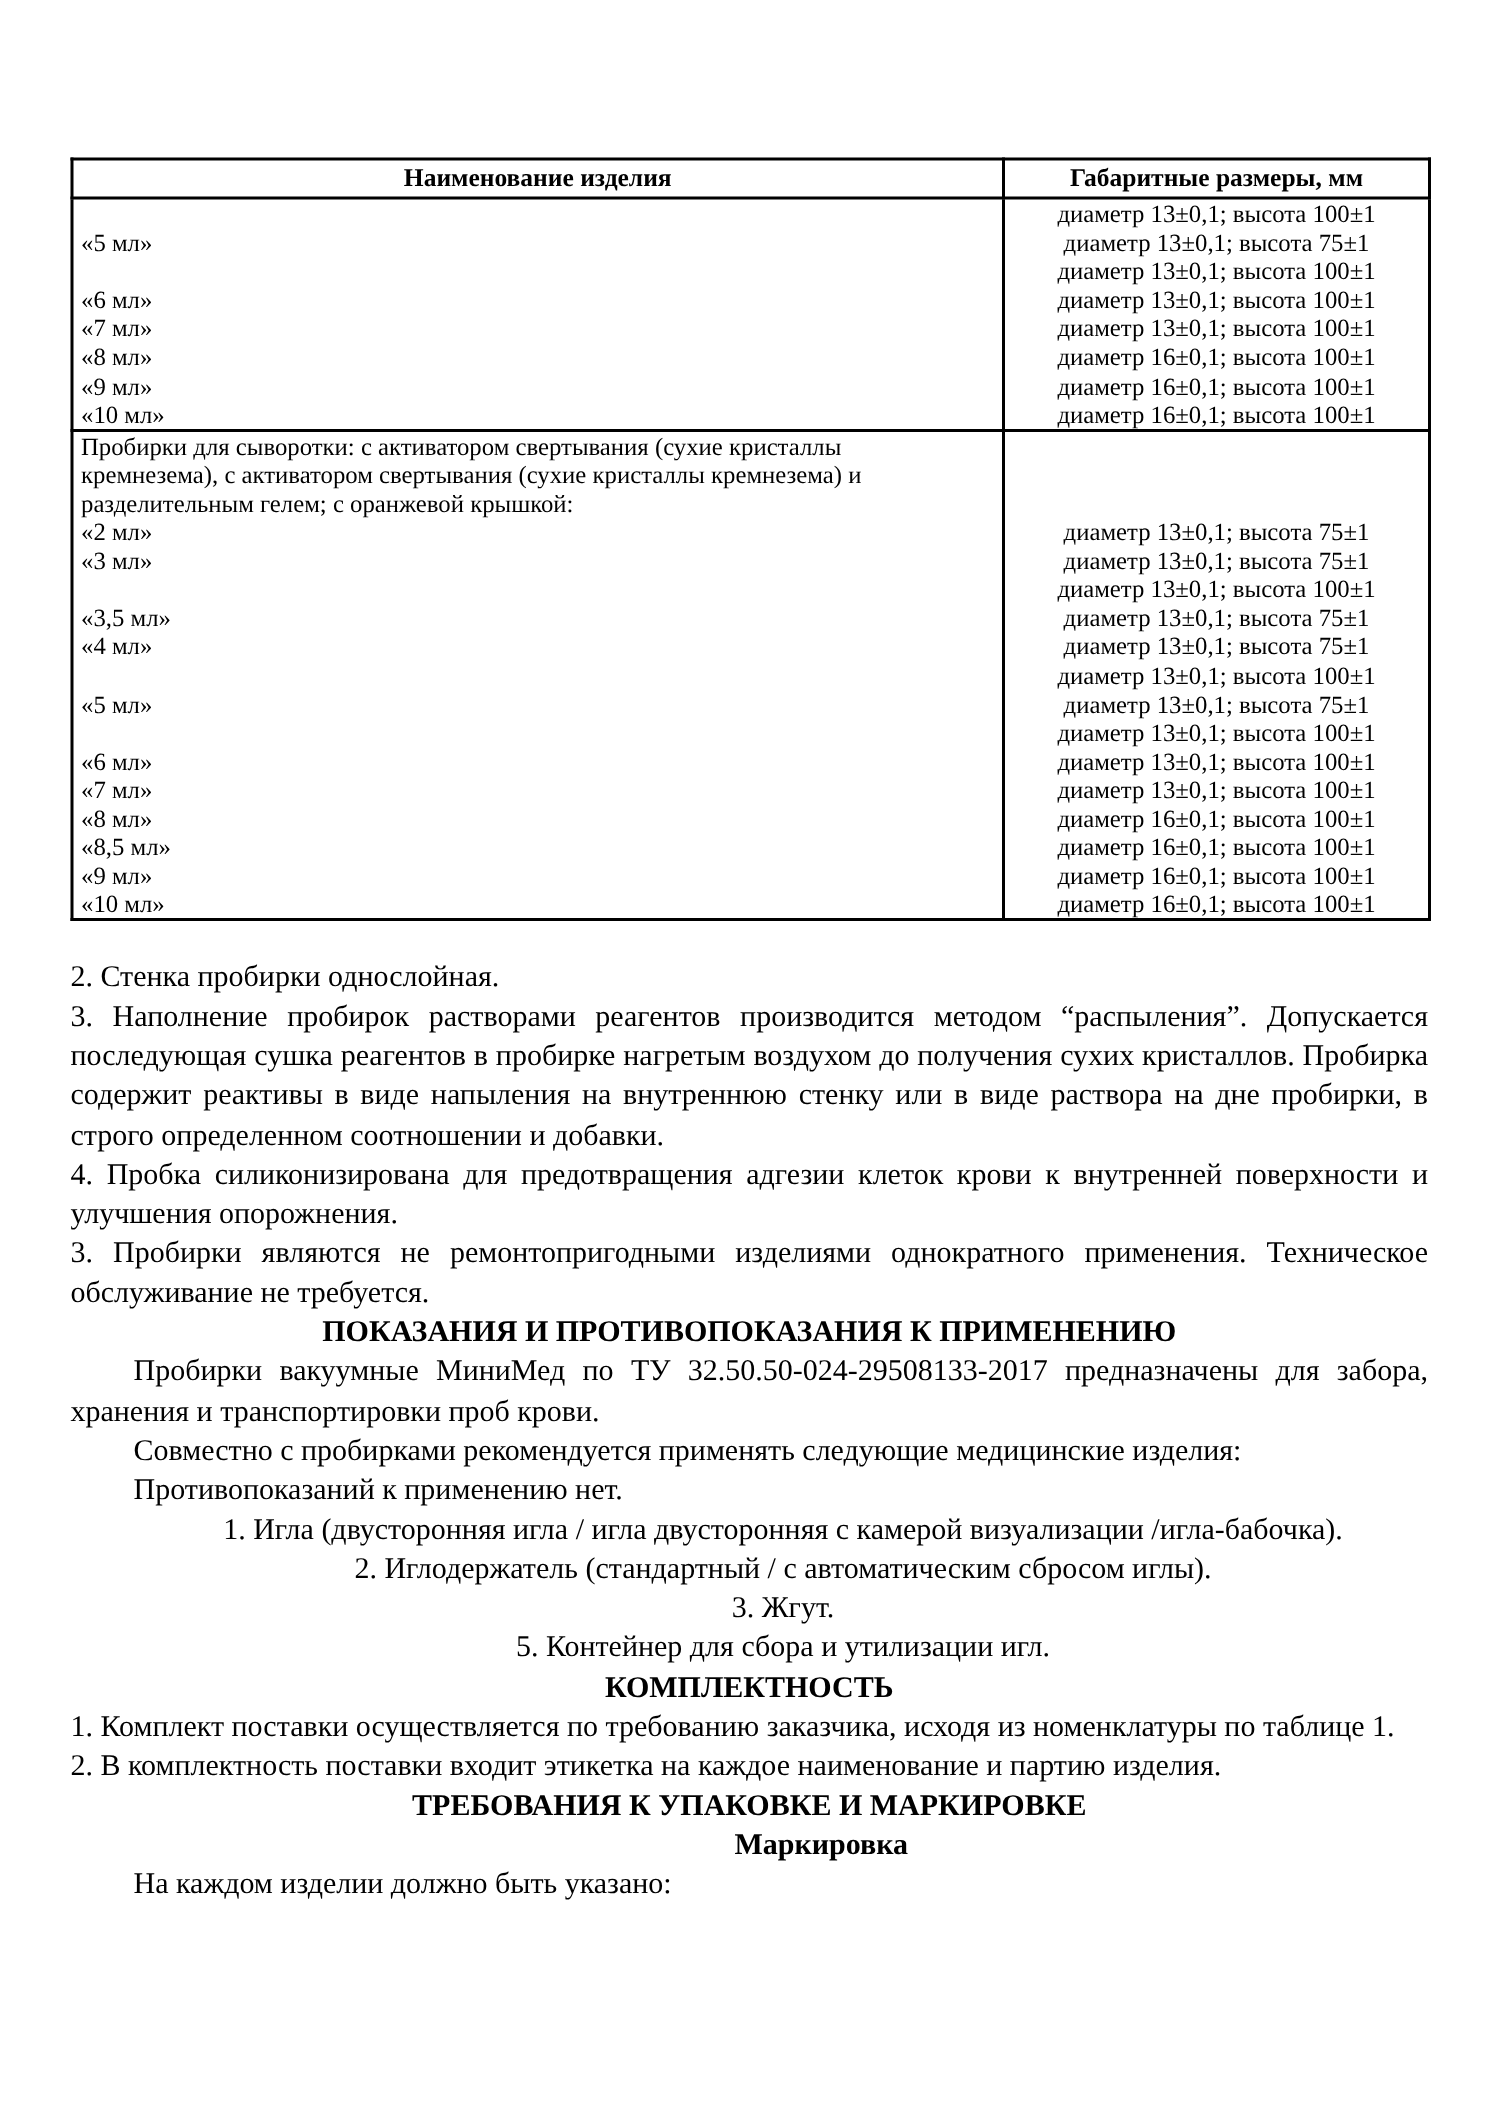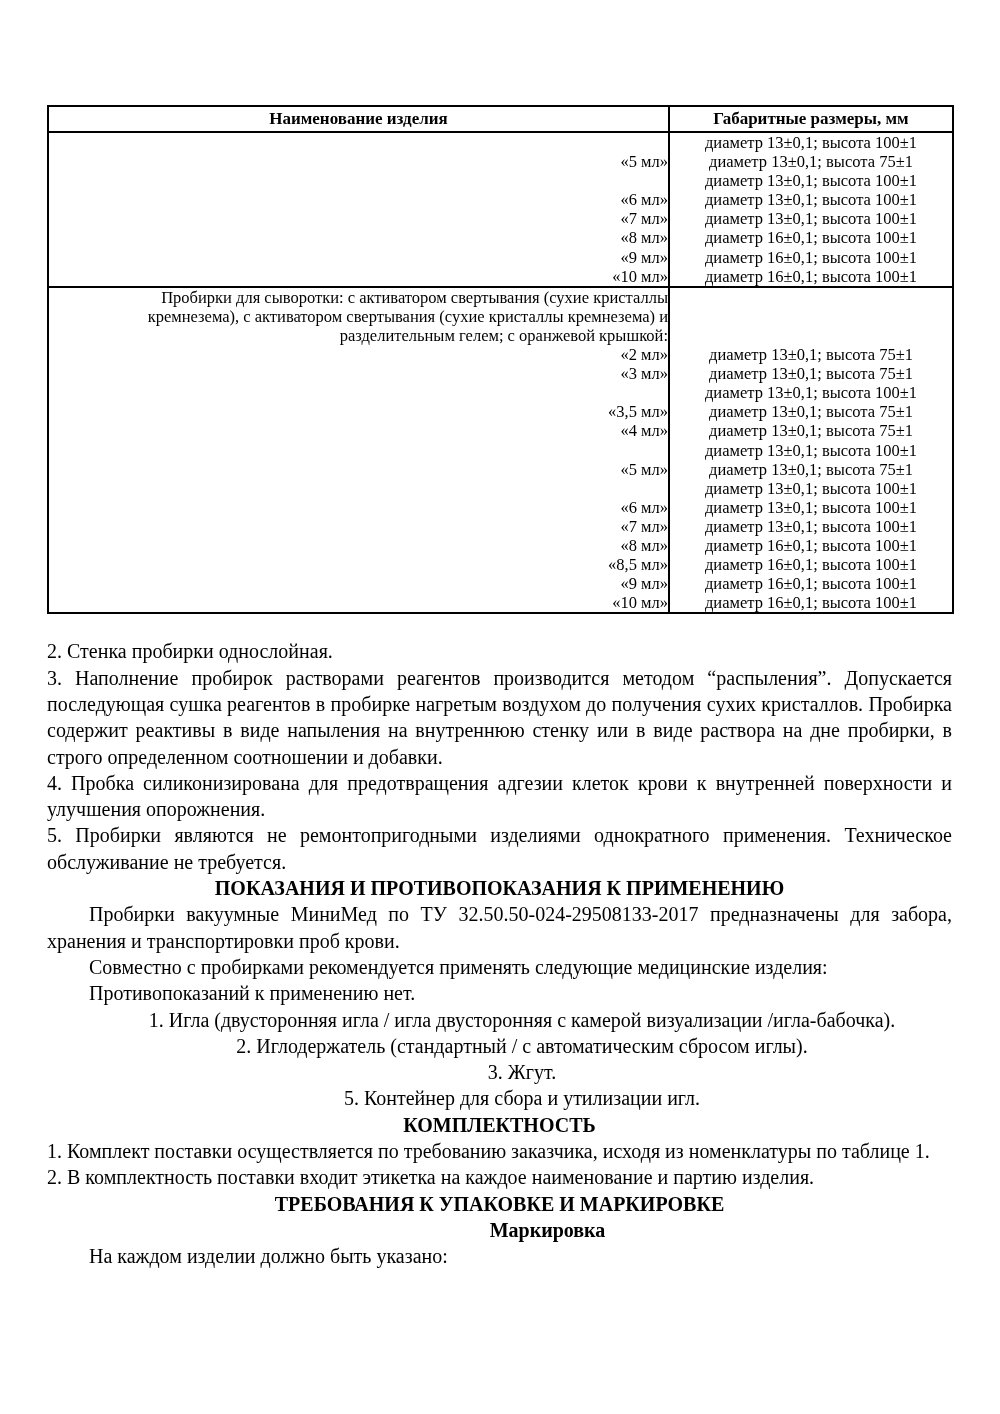--- a/index.html
+++ b/index.html
@@ -46,21 +46,21 @@
     text-align: center;
     padding: 0;
   }
   td.cl, td.cr { padding: 2px 0 3px 0; }
   .tline {
     height: 19.1px;
     line-height: 19.1px;
     font-size: 16.5px;
     white-space: nowrap;
   }
-  td.cl .tline { padding-left: 5px; text-align: right; }
+  td.cl .tline { padding-left: 5px; }
   td.cr .tline { text-align: center; padding-left: 0; }
 
   
   .textblock {
     margin-top: 24px;
     font-size: 20px;
     line-height: 26.3px;
     text-align: justify;
   }
   .textblock p { margin: 0; padding: 0; }
@@ -160,21 +160,21 @@
               <div class="tline">диаметр 16±0,1; высота 100±1</div>
             </td>
           </tr>
         </tbody>
     </table>
 
     <div class="textblock">
       <p>2. Стенка пробирки однослойная.</p>
       <p>3. Наполнение пробирок растворами реагентов производится методом “распыления”. Допускается последующая сушка реагентов в пробирке нагретым воздухом до получения сухих кристаллов. Пробирка содержит реактивы в виде напыления на внутреннюю стенку или в виде раствора на дне пробирки, в строго определенном соотношении и добавки.</p>
       <p>4. Пробка силиконизирована для предотвращения адгезии клеток крови к внутренней поверхности и улучшения опорожнения.</p>
-      <p>5. Пробирки являются не ремонтопригодными изделиями однократного применения. Техническое обслуживание не требуется.</p>
+      <p>3. Пробирки являются не ремонтопригодными изделиями однократного применения. Техническое обслуживание не требуется.</p>
 
       <p class="h">ПОКАЗАНИЯ И ПРОТИВОПОКАЗАНИЯ К ПРИМЕНЕНИЮ</p>
       <p class="indent">Пробирки вакуумные МиниМед по ТУ 32.50.50-024-29508133-2017 предназначены для забора, хранения и транспортировки проб крови.</p>
       <p class="indent">Совместно с пробирками рекомендуется применять следующие медицинские изделия:</p>
       <p class="indent">Противопоказаний к применению нет.</p>
       <p class="li">1. Игла (двусторонняя игла / игла двусторонняя с камерой визуализации /игла-бабочка).</p>
       <p class="li">2. Иглодержатель (стандартный / с автоматическим сбросом иглы).</p>
       <p class="li">3. Жгут.</p>
       <p class="li">5. Контейнер для сбора и утилизации игл.</p>
 

